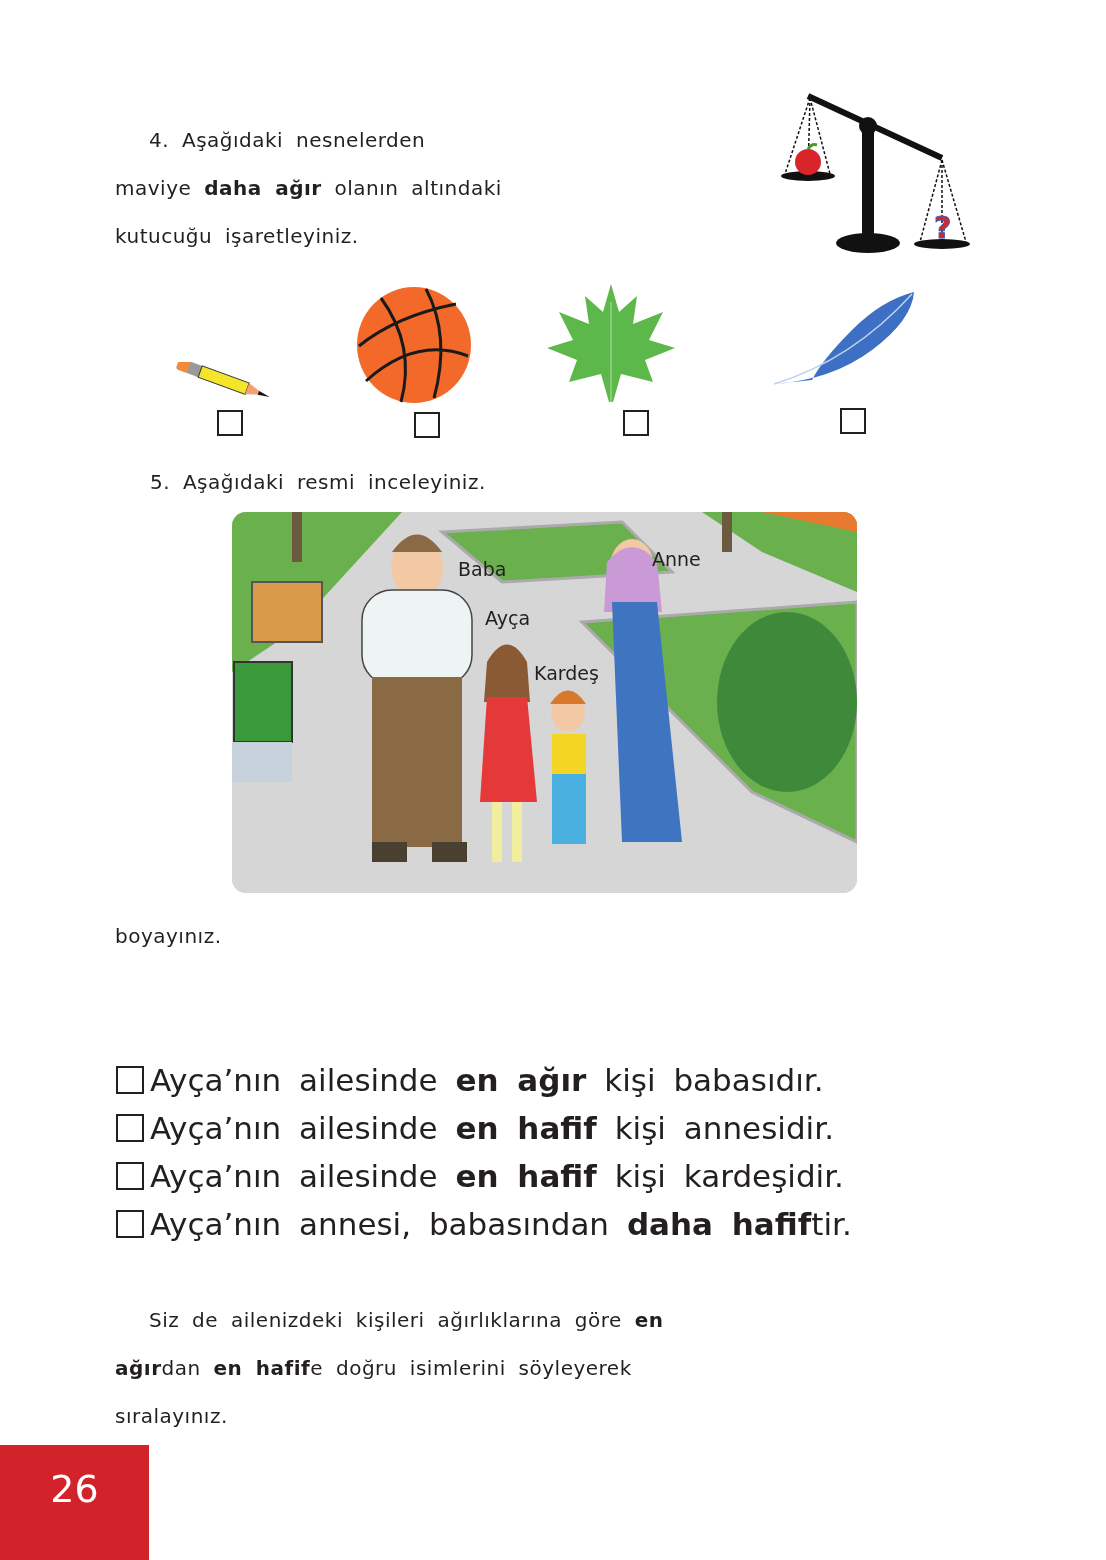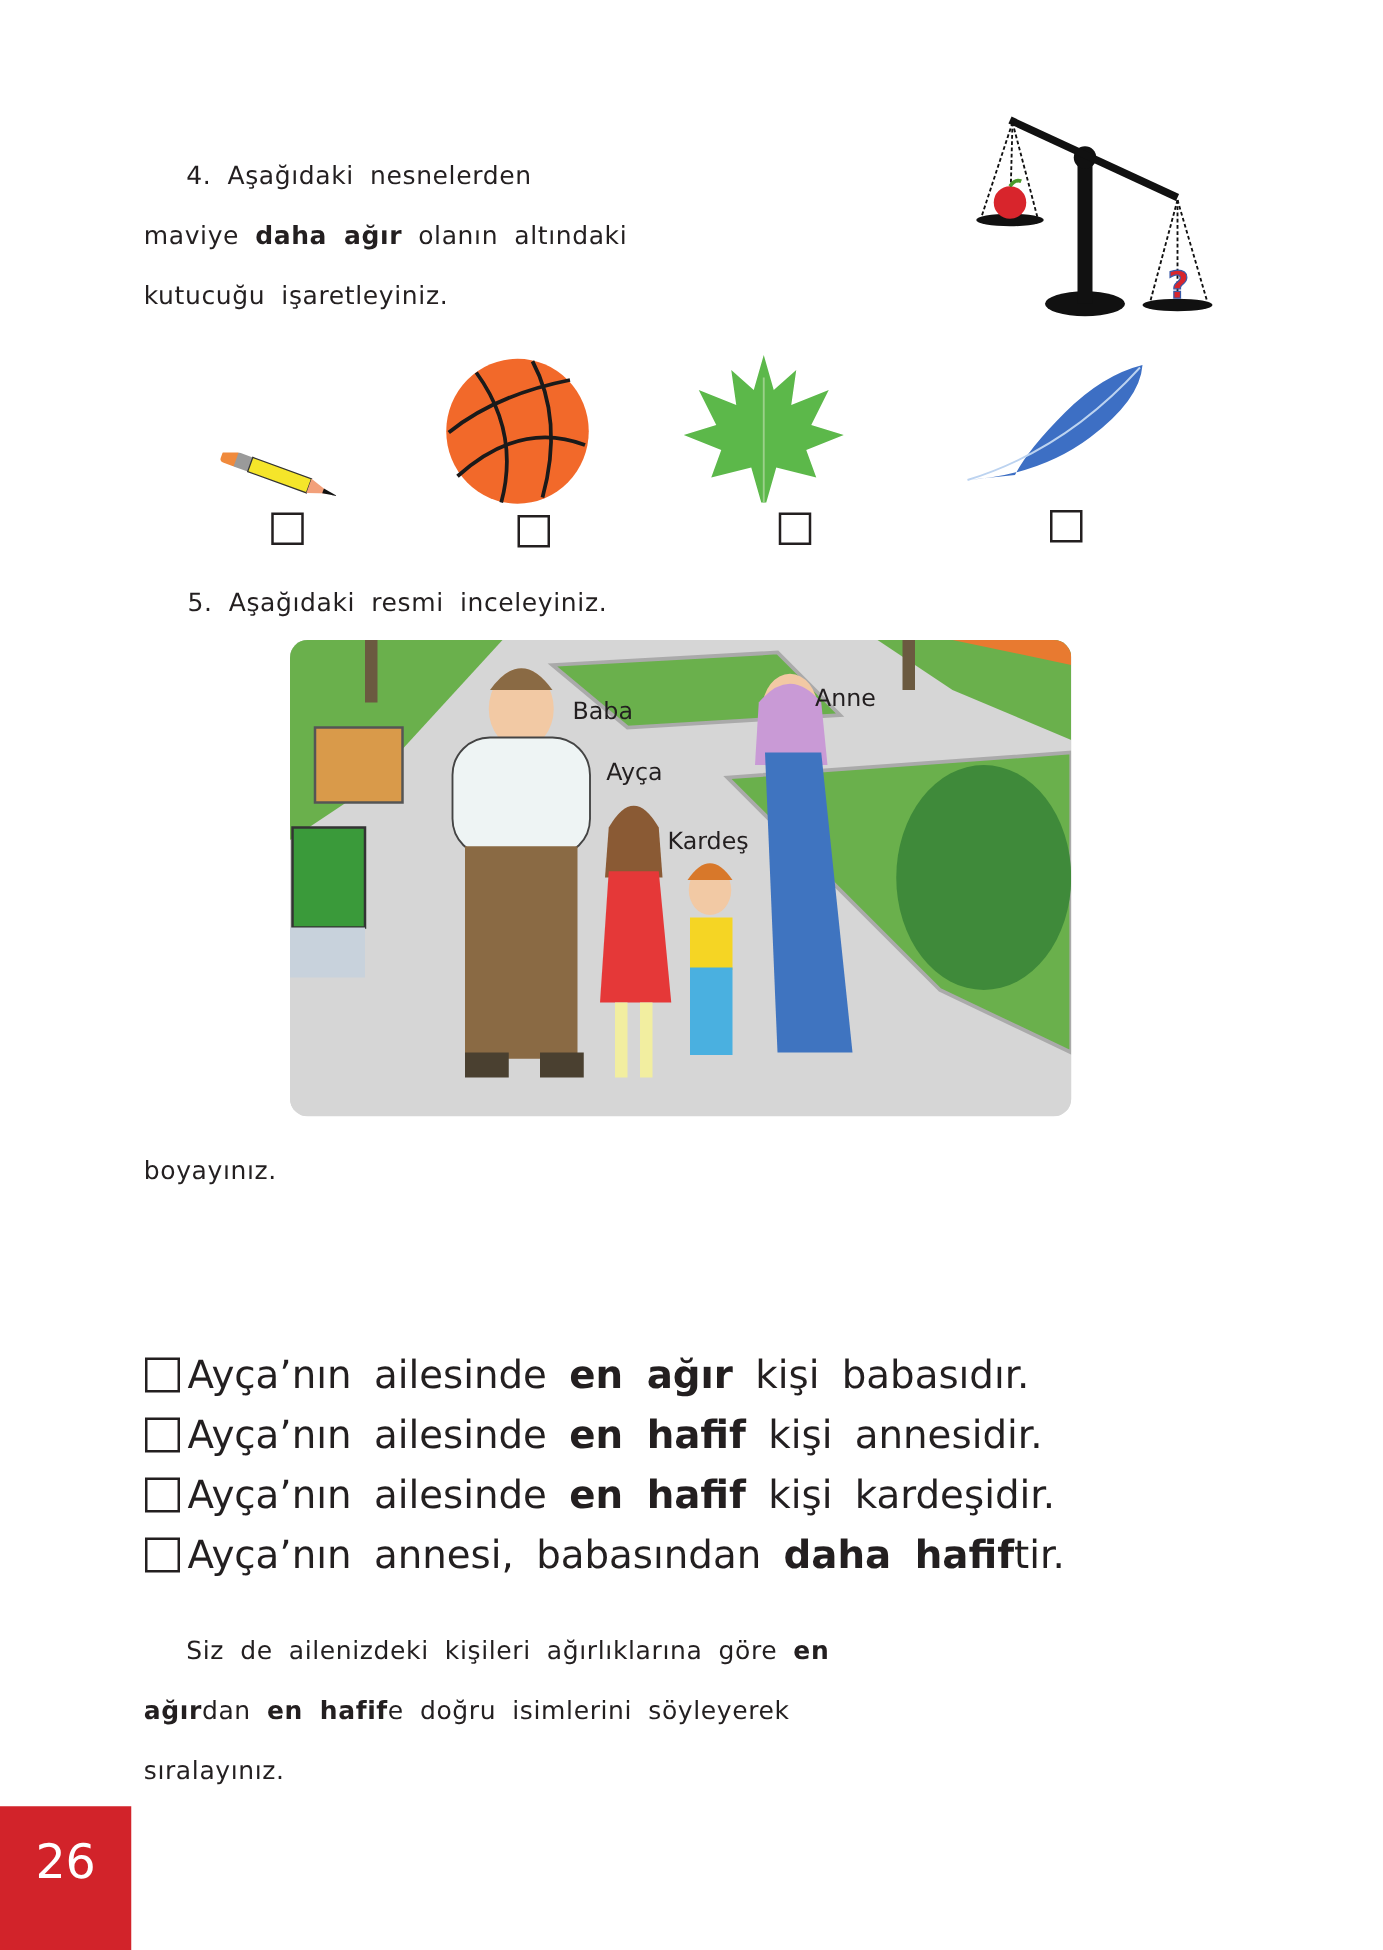--- a/index.html
+++ b/index.html
@@ -9,26 +9,26 @@
   .q4{left:115px;top:116px;width:620px;}
   .q4 .l1{padding-left:34px;}
   .scale{position:absolute;left:770px;top:88px;width:210px;height:180px;}
   .obj{position:absolute;}
   .cb{position:absolute;width:26px;height:26px;border:2px solid #231f20;box-sizing:border-box;background:#fff;}
   .q5{left:150px;top:458px;}
   .scene{position:absolute;left:232px;top:512px;width:625px;height:381px;border-radius:14px;overflow:hidden;background:#d8d8d8;}
   .lbl{position:absolute;font-size:19px;color:#231f20;font-family:"DejaVu Sans",sans-serif;}
   .instr{left:115px;top:912px;width:800px;}
   .instr .l1{padding-left:34px;}
-  .opts{position:absolute;left:116px;top:1056px;margin-top:20px;}
+  .opts{position:absolute;left:116px;top:1056px;}
   .opt{display:flex;align-items:center;height:48px;font-size:31px;word-spacing:8px;}
   .opt .cb{position:static;margin-right:6px;width:28px;height:28px;}
   .final{left:115px;top:1296px;width:840px;}
   .final .l1{padding-left:34px;}
-  .pgnum{position:absolute;left:0;top:1445px;width:105px;height:115px;background:#d2232a;color:#fff;font-size:38px;display:flex;justify-content:center;padding-top:22px;box-sizing:border-box;}
+  .pgnum{position:absolute;left:0;top:1445px;width:149px;height:115px;background:#d2232a;color:#fff;font-size:38px;display:flex;justify-content:center;padding-top:22px;box-sizing:border-box;}
 </style>
 </head>
 <body>
 
 <div class="txt q4">
   <div class="l1"><span>4.</span> <span>Aşağıdaki nesnelerden</span></div>
   <div><span>maviye</span> <b>daha ağır</b> <span>olanın altındaki</span></div>
   <div>kutucuğu işaretleyiniz.</div>
 </div>
 

